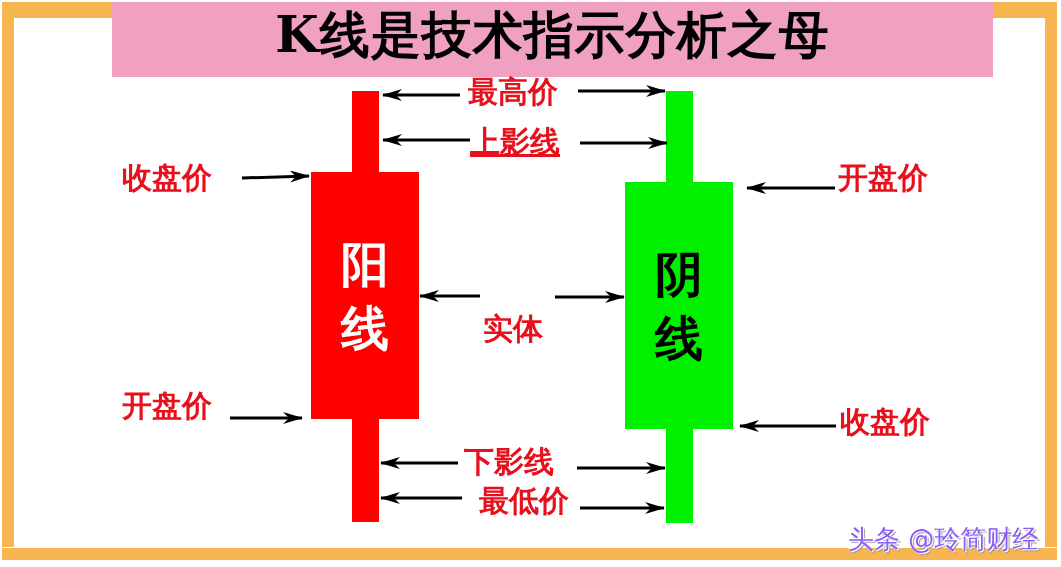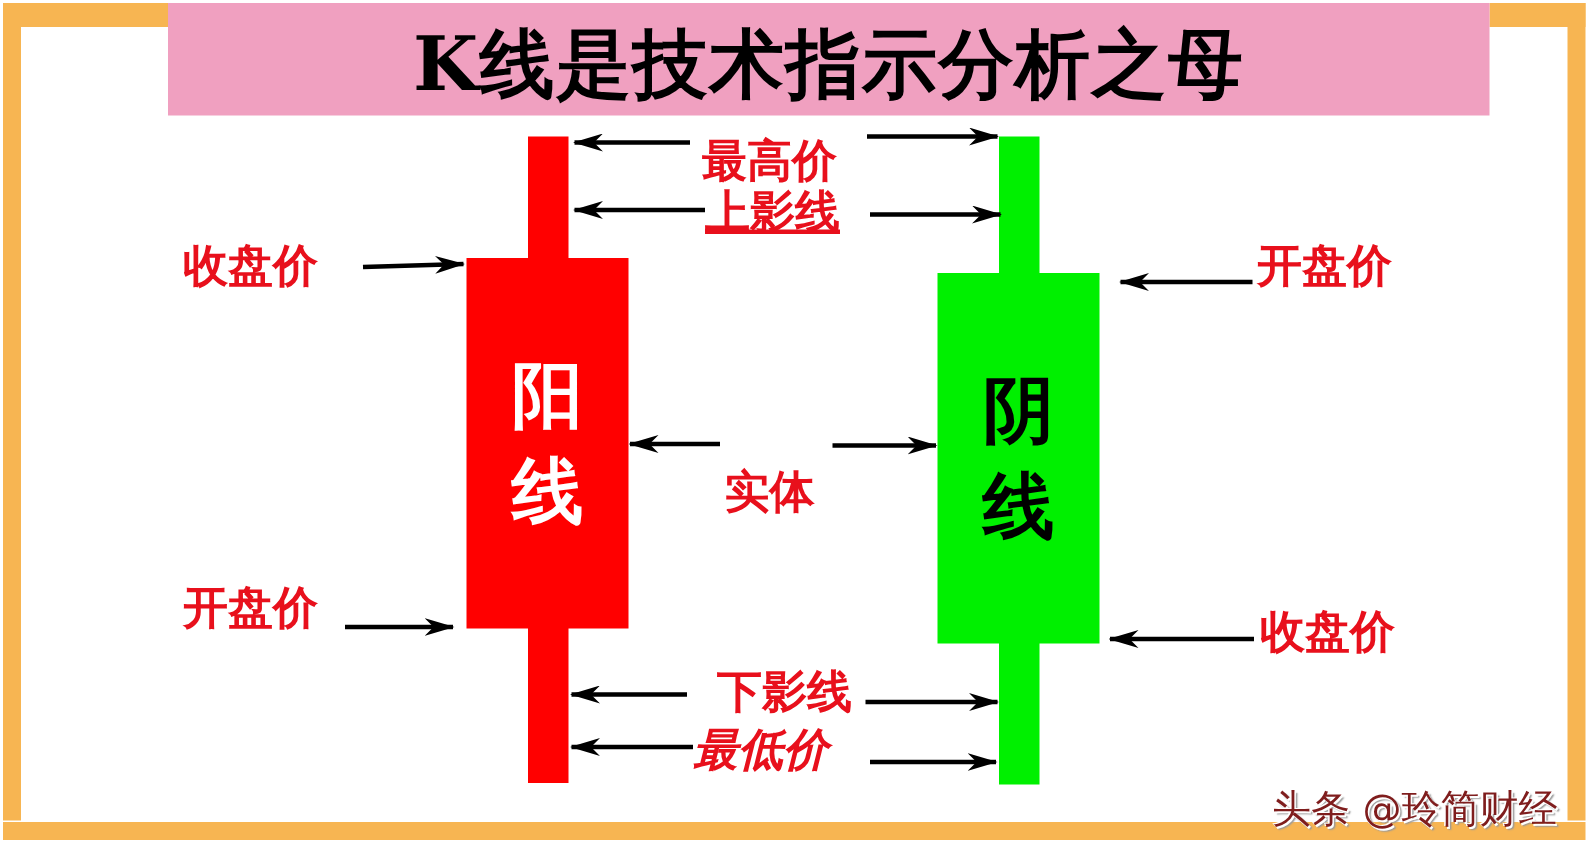--- a/index.html
+++ b/index.html
@@ -1,27 +1,27 @@
 <!DOCTYPE html>
 <html><head>
 <meta charset="utf-8">
 <style>
   html, body { margin:0; padding:0; }
   body { width:1061px; height:567px; position:relative; background:#ffffff; overflow:hidden;
          font-family:"DejaVu Sans", sans-serif; }
   .abs { position:absolute; }
   .frame { background:#f7b552; }
-  .title-box { background:#f0a0c0; display:flex; align-items:flex-end; justify-content:center; }
+  .title-box { background:#f0a0c0; display:flex; align-items:flex-start; justify-content:center; }
   .title-text { font-family:"DejaVu Serif", serif; font-weight:bold; font-size:50px; color:#000; letter-spacing:1px; }
   .red { background:#ff0000; }
   .green { background:#00f000; }
   .label { color:#e8101c; font-weight:bold; font-size:30px; line-height:1; white-space:nowrap; }
   .body-text { font-weight:bold; font-size:48px; line-height:1; display:flex; flex-direction:column; align-items:center; }
   .body-text span { display:block; margin:8px 0; }
-  .watermark { color:#7f1d1d; font-size:26px; white-space:nowrap;
+  .watermark { color:#8b5cf6; font-size:26px; white-space:nowrap;
                text-shadow: 1px 1px 0 #fff, -1px -1px 0 #fff, 2px 2px 1px #999; }
   svg.arrows { position:absolute; left:0; top:0; }
 </style>
 </head>
 <body>
 
 <div class="abs frame" style="left:2px;top:2px;width:112px;height:16px;"></div>
 <div class="abs frame" style="left:993px;top:2px;width:64px;height:16px;"></div>
 <div class="abs frame" style="left:2px;top:2px;width:12px;height:545px;"></div>
 <div class="abs frame" style="left:1045px;top:2px;width:12px;height:545px;"></div>
@@ -69,24 +69,24 @@
     <line x1="836" y1="426" x2="740" y2="426"></line>
 
     <line x1="458" y1="463" x2="381" y2="463"></line>
     <line x1="577" y1="468" x2="665" y2="468"></line>
 
     <line x1="462" y1="498" x2="381" y2="498"></line>
     <line x1="580" y1="508" x2="664" y2="508"></line>
   </g>
 </svg>
 
-<div class="abs label" style="left:468px;top:93px;">最高价</div>
+<div class="abs label" style="left:468px;top:79px;font-family:Liberation Mono, monospace;">最高价</div>
 <div class="abs label" style="left:470px;top:127px;text-decoration:underline;">上影线</div>
 <div class="abs label" style="left:483px;top:280px;margin-top:34px;">实体</div>
-<div class="abs label" style="left:478px;top:447px;">下影线</div>
-<div class="abs label" style="left:462px;top:486px;font-style:italic;">最低价</div>
+<div class="abs label" style="left:464px;top:447px;">下影线</div>
+<div class="abs label" style="left:479px;top:486px;">最低价</div>
 
 <div class="abs label" style="left:122px;top:163px;">收盘价</div>
 <div class="abs label" style="left:122px;top:391px;">开盘价</div>
 <div class="abs label" style="left:838px;top:163px;">开盘价</div>
 <div class="abs label" style="left:840px;top:407px;">收盘价</div>
 
 <div class="abs watermark" style="left:848px;top:522px;">头条 @玲简财经</div>
 
 </body></html>

